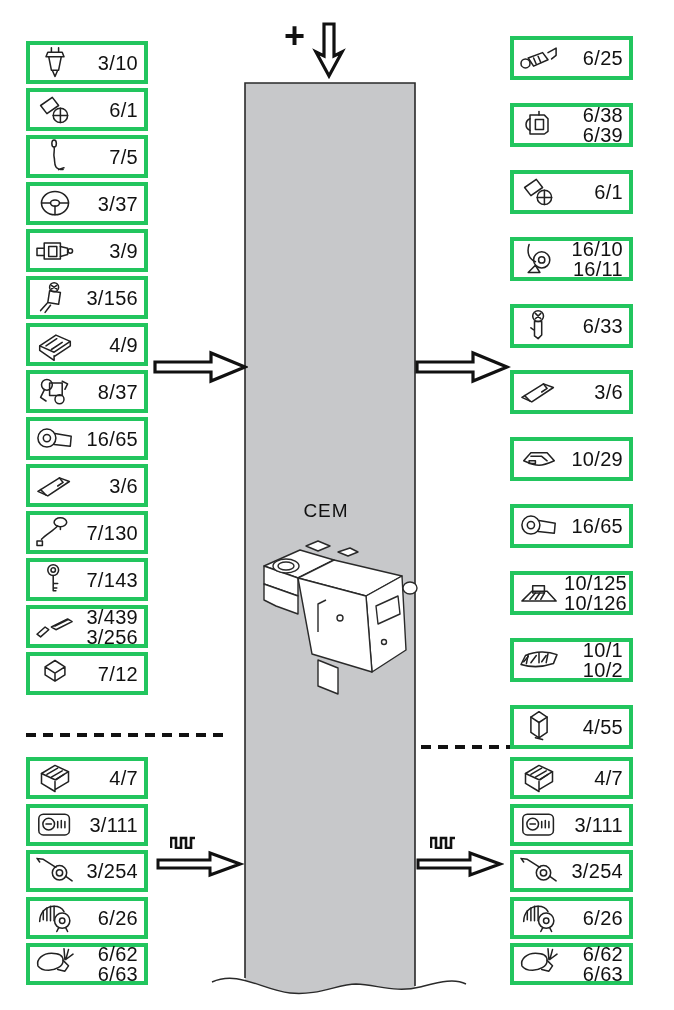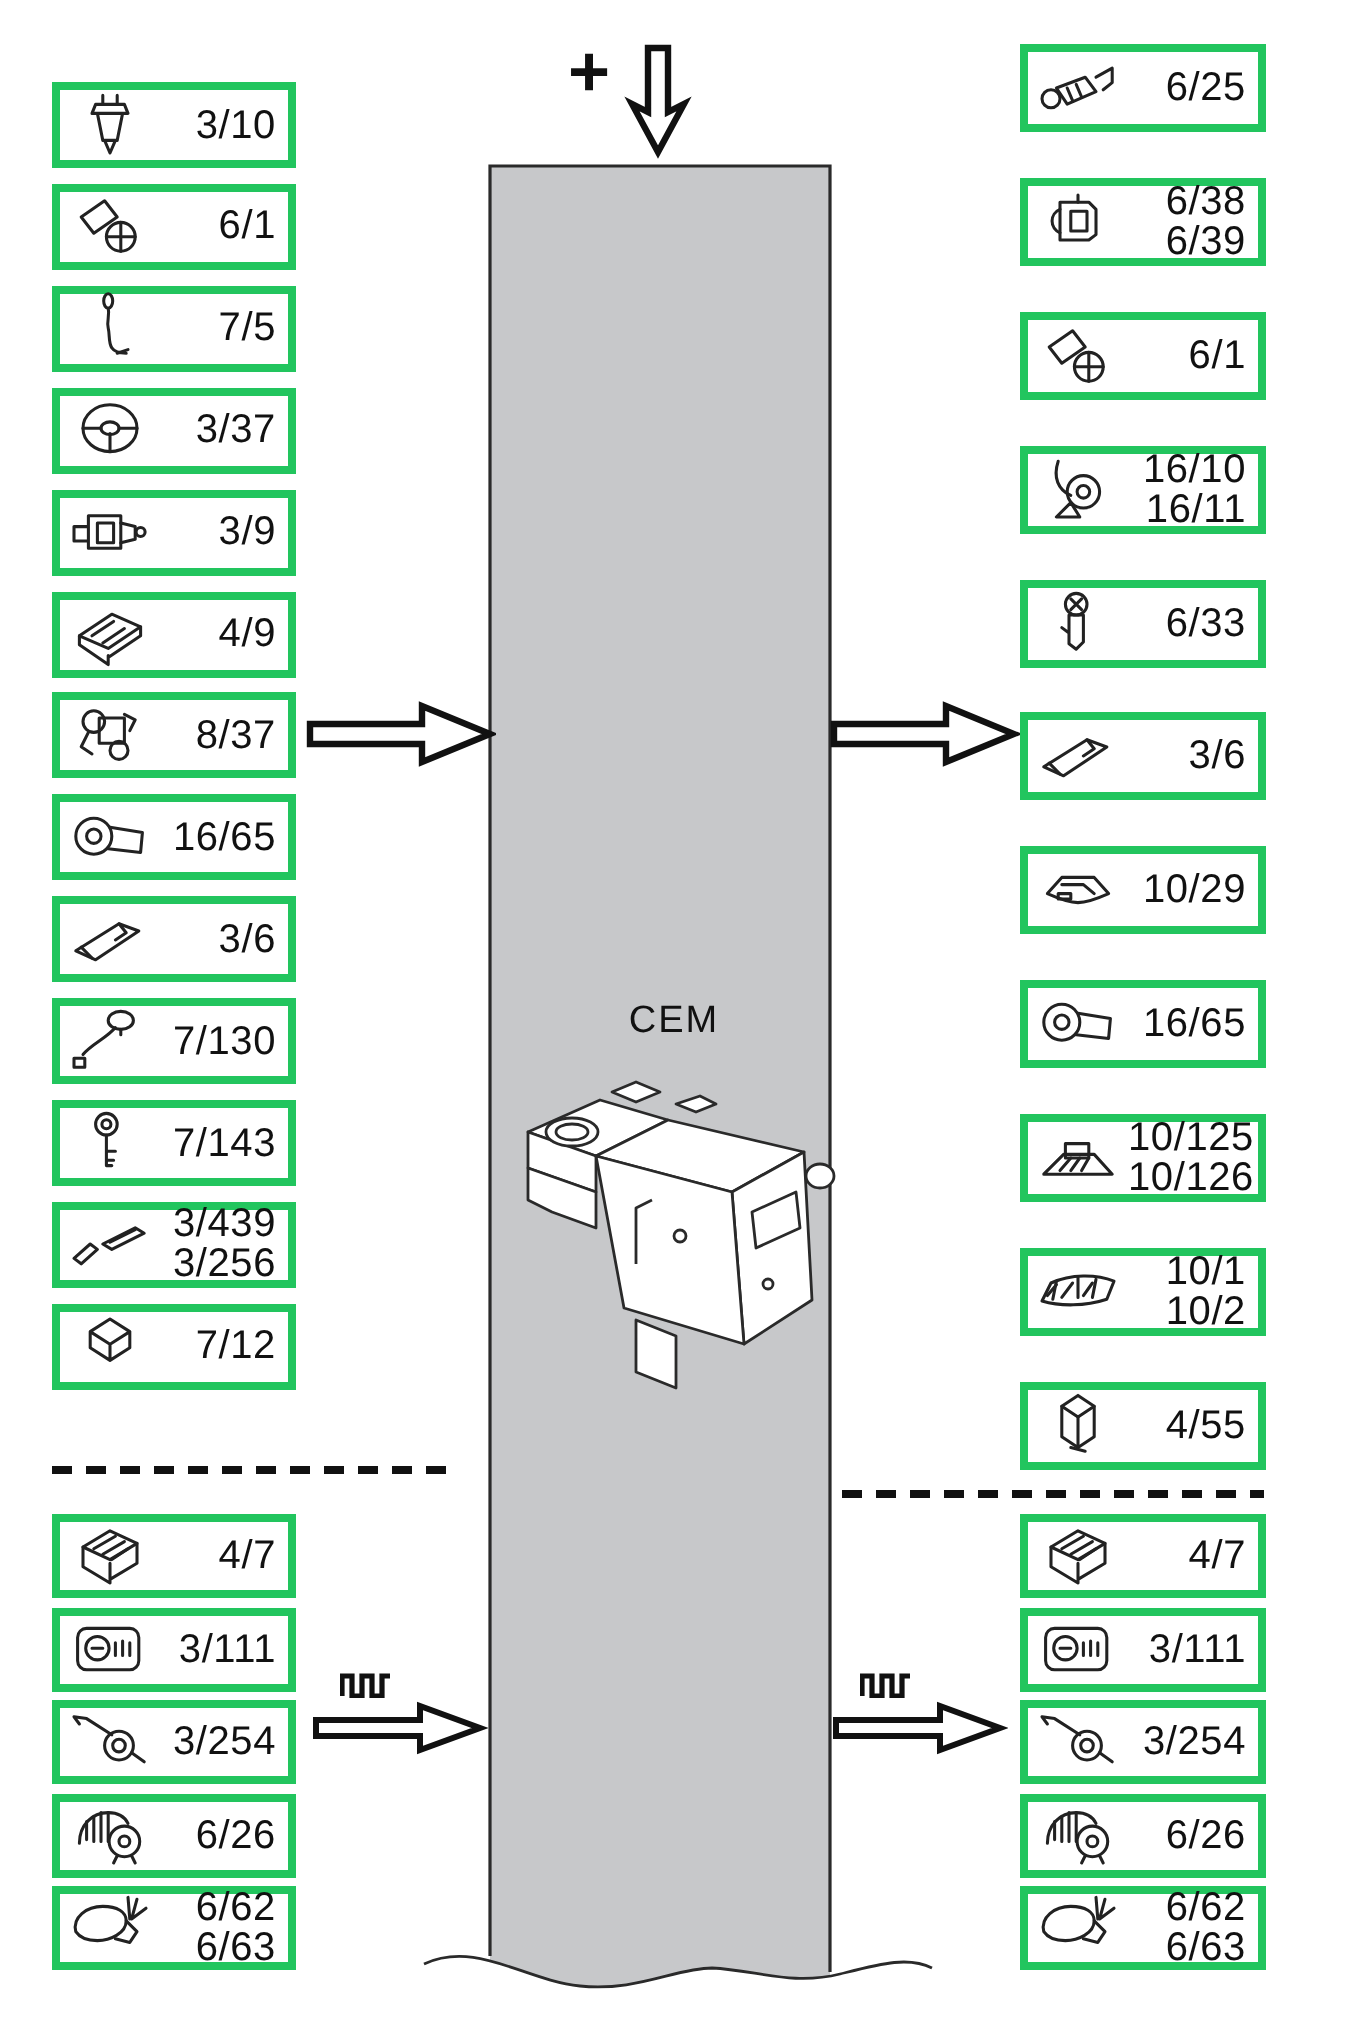--- a/index.html
+++ b/index.html
@@ -2,36 +2,36 @@
 <html><head>
 <meta charset="utf-8">
 <style>
   html,body{margin:0;padding:0;background:#ffffff;}
   body{width:674px;height:1010px;position:relative;overflow:hidden;
        font-family:"Liberation Sans",sans-serif;color:#111;}
   .layer{position:absolute;left:0;top:0;width:674px;height:1010px;pointer-events:none;}
   .col{position:absolute;display:flex;flex-direction:column;justify-content:space-between;}
   .col-left-top   {left:26px; top:41px;  width:122px;height:654px;}
   .col-left-bot   {left:26px; top:757px; width:122px;height:228px;}
-  .col-right-top  {left:510px;top:22px;  width:123px;height:713px;}
+  .col-right-top  {left:510px;top:36px;  width:123px;height:713px;}
   .col-right-bot  {left:510px;top:757px; width:123px;height:228px;}
   .item-box{box-sizing:border-box;border:4px solid #22c55e;background:#fff;
             display:flex;align-items:center;height:43px;}
   .col-right-top .item-box{height:44px;}
   .col-left-bot .item-box,.col-right-bot .item-box{height:42px;}
   .item-icon{flex:0 0 50px;display:flex;align-items:center;justify-content:center;}
   .item-icon svg{width:44px;height:36px;fill:none;stroke:#222;stroke-width:1.7;
                  stroke-linecap:round;stroke-linejoin:round;}
   .refs{flex:1;text-align:right;padding-right:6px;font-size:20px;line-height:20px;
         white-space:nowrap;letter-spacing:.3px;}
   .dash{position:absolute;height:4px;
         background:repeating-linear-gradient(90deg,#111 0 10px,transparent 10px 17px);}
   .dash-left {left:26px; top:733px;width:199px;}
   .dash-right{left:421px;top:745px;width:211px;}
-  .cem-label{position:absolute;left:252px;top:500px;width:170px;text-align:center;
+  .cem-label{position:absolute;left:241px;top:500px;width:170px;text-align:center;
              font-size:19px;letter-spacing:1px;color:#111;}
   .plus{position:absolute;left:284px;top:18px;font-size:36px;font-weight:bold;color:#111;
         line-height:36px;}
   .arrow-svg{position:absolute;}
 </style>
 </head>
 <body>
 
 <svg width="0" height="0" style="position:absolute" aria-hidden="true">
 <defs>
@@ -294,20 +294,30 @@
           <use href="#sym-switch-unit"></use>
         </svg>
       </span>
       <span class="refs">
         <div>3/9</div>
       </span>
     </div>
     <div class="item-box">
       <span class="item-icon">
         <svg viewBox="0 0 48 40">
+          <use href="#sym-ignition-switch"></use>
+        </svg>
+      </span>
+      <span class="refs">
+        <div>3/156</div>
+      </span>
+    </div>
+    <div class="item-box">
+      <span class="item-icon">
+        <svg viewBox="0 0 48 40">
           <use href="#sym-control-module"></use>
         </svg>
       </span>
       <span class="refs">
         <div>4/9</div>
       </span>
     </div>
     <div class="item-box">
       <span class="item-icon">
         <svg viewBox="0 0 48 40">

